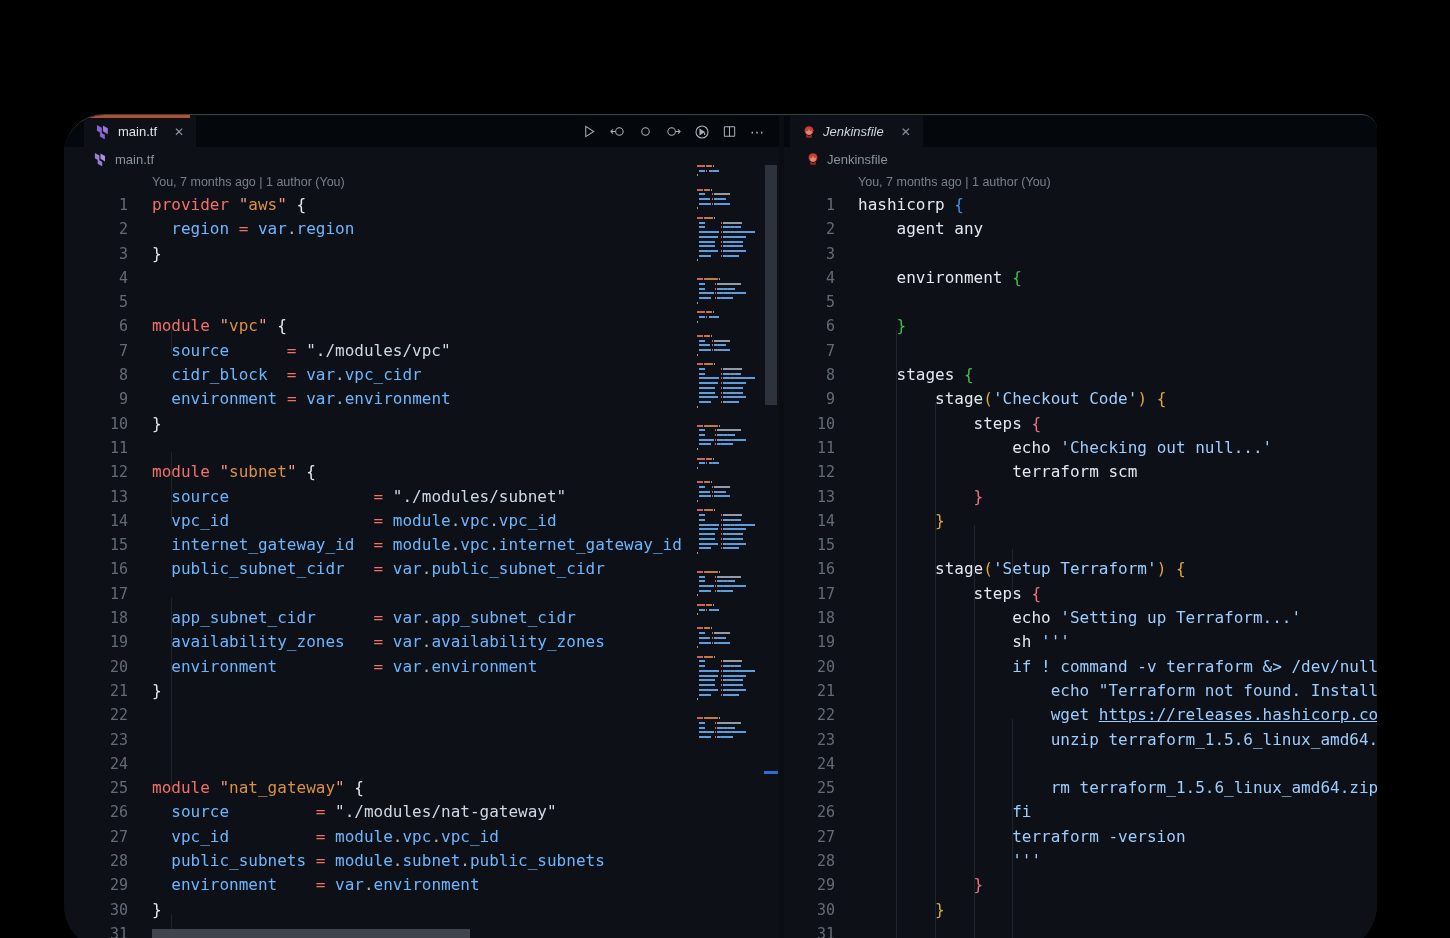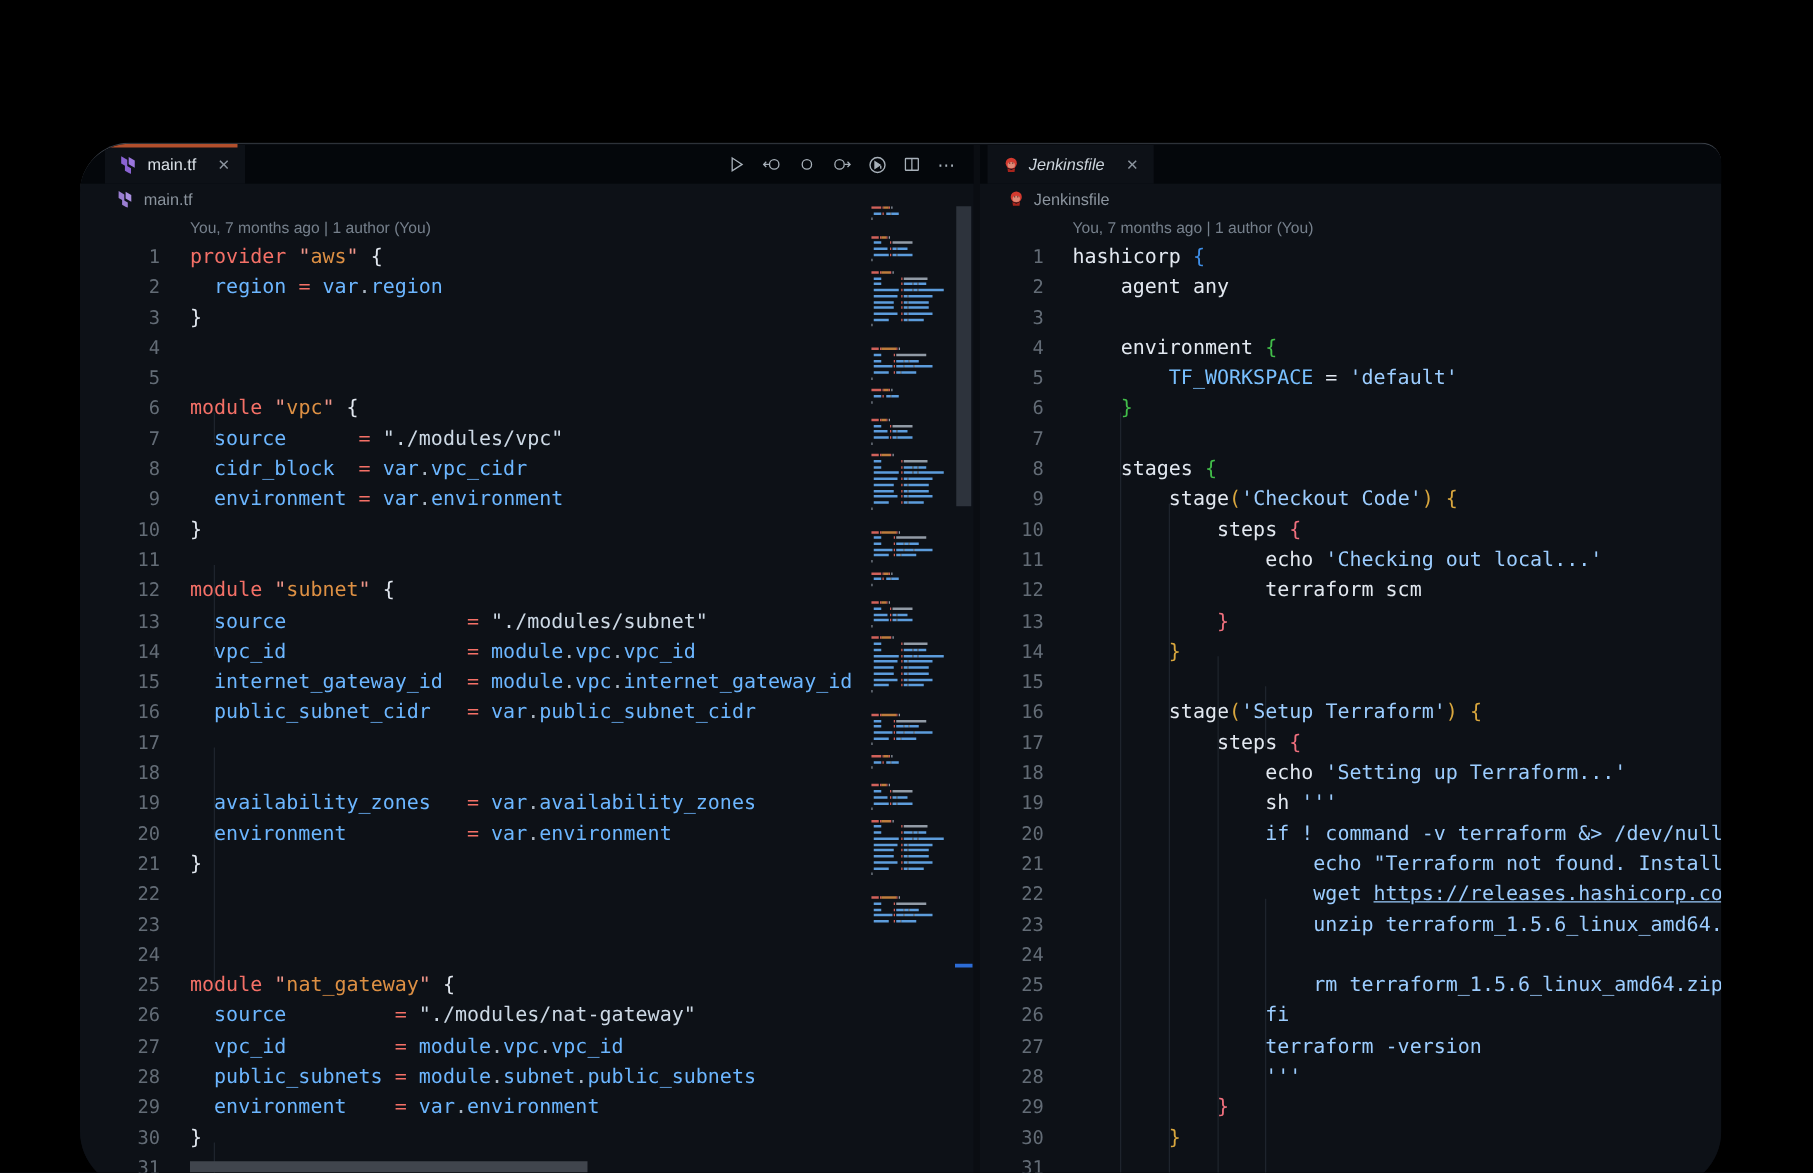--- a/index.html
+++ b/index.html
@@ -162,21 +162,21 @@
           <div class="cl"><span class="ln">8</span><span class="ct"><span class="tk-pl">  </span><span class="tk-prop">cidr_block</span><span class="tk-pl">  </span><span class="tk-op">=</span><span class="tk-pl"> </span><span class="tk-prop">var</span><span class="tk-dot">.</span><span class="tk-prop">vpc_cidr</span></span></div>
           <div class="cl"><span class="ln">9</span><span class="ct"><span class="tk-pl">  </span><span class="tk-prop">environment</span><span class="tk-pl"> </span><span class="tk-op">=</span><span class="tk-pl"> </span><span class="tk-prop">var</span><span class="tk-dot">.</span><span class="tk-prop">environment</span></span></div>
           <div class="cl"><span class="ln">10</span><span class="ct"><span class="tk-pl">}</span></span></div>
           <div class="cl"><span class="ln">11</span><span class="ct"></span></div>
           <div class="cl"><span class="ln">12</span><span class="ct"><span class="tk-kw">module</span><span class="tk-pl"> </span><span class="tk-q">"</span><span class="tk-lbl">subnet</span><span class="tk-q">"</span><span class="tk-pl"> {</span></span></div>
           <div class="cl"><span class="ln">13</span><span class="ct"><span class="tk-pl">  </span><span class="tk-prop">source</span><span class="tk-pl">               </span><span class="tk-op">=</span><span class="tk-pl"> </span><span class="tk-str">"./modules/subnet"</span></span></div>
           <div class="cl"><span class="ln">14</span><span class="ct"><span class="tk-pl">  </span><span class="tk-prop">vpc_id</span><span class="tk-pl">               </span><span class="tk-op">=</span><span class="tk-pl"> </span><span class="tk-prop">module</span><span class="tk-dot">.</span><span class="tk-prop">vpc</span><span class="tk-dot">.</span><span class="tk-prop">vpc_id</span></span></div>
           <div class="cl"><span class="ln">15</span><span class="ct"><span class="tk-pl">  </span><span class="tk-prop">internet_gateway_id</span><span class="tk-pl">  </span><span class="tk-op">=</span><span class="tk-pl"> </span><span class="tk-prop">module</span><span class="tk-dot">.</span><span class="tk-prop">vpc</span><span class="tk-dot">.</span><span class="tk-prop">internet_gateway_id</span></span></div>
           <div class="cl"><span class="ln">16</span><span class="ct"><span class="tk-pl">  </span><span class="tk-prop">public_subnet_cidr</span><span class="tk-pl">   </span><span class="tk-op">=</span><span class="tk-pl"> </span><span class="tk-prop">var</span><span class="tk-dot">.</span><span class="tk-prop">public_subnet_cidr</span></span></div>
           <div class="cl"><span class="ln">17</span></div>
-          <div class="cl"><span class="ln">18</span></div>
+          <div class="cl"><span class="ln">18</span><span class="ct"><span class="tk-pl">  </span><span class="tk-prop">app_subnet_cidr</span><span class="tk-pl">      </span><span class="tk-op">=</span><span class="tk-pl"> </span><span class="tk-prop">var</span><span class="tk-dot">.</span><span class="tk-prop">app_subnet_cidr</span></span></div>
           <div class="cl"><span class="ln">19</span><span class="ct"><span class="tk-pl">  </span><span class="tk-prop">availability_zones</span><span class="tk-pl">   </span><span class="tk-op">=</span><span class="tk-pl"> </span><span class="tk-prop">var</span><span class="tk-dot">.</span><span class="tk-prop">availability_zones</span></span></div>
           <div class="cl"><span class="ln">20</span><span class="ct"><span class="tk-pl">  </span><span class="tk-prop">environment</span><span class="tk-pl">          </span><span class="tk-op">=</span><span class="tk-pl"> </span><span class="tk-prop">var</span><span class="tk-dot">.</span><span class="tk-prop">environment</span></span></div>
           <div class="cl"><span class="ln">21</span><span class="ct"><span class="tk-pl">}</span></span></div>
           <div class="cl"><span class="ln">22</span><span class="ct"></span></div>
           <div class="cl"><span class="ln">23</span><span class="ct"></span></div>
           <div class="cl"><span class="ln">24</span><span class="ct"></span></div>
           <div class="cl"><span class="ln">25</span><span class="ct"><span class="tk-kw">module</span><span class="tk-pl"> </span><span class="tk-q">"</span><span class="tk-lbl">nat_gateway</span><span class="tk-q">"</span><span class="tk-pl"> {</span></span></div>
           <div class="cl"><span class="ln">26</span><span class="ct"><span class="tk-pl">  </span><span class="tk-prop">source</span><span class="tk-pl">         </span><span class="tk-op">=</span><span class="tk-pl"> </span><span class="tk-str">"./modules/nat-gateway"</span></span></div>
           <div class="cl"><span class="ln">27</span><span class="ct"><span class="tk-pl">  </span><span class="tk-prop">vpc_id</span><span class="tk-pl">         </span><span class="tk-op">=</span><span class="tk-pl"> </span><span class="tk-prop">module</span><span class="tk-dot">.</span><span class="tk-prop">vpc</span><span class="tk-dot">.</span><span class="tk-prop">vpc_id</span></span></div>
           <div class="cl"><span class="ln">28</span><span class="ct"><span class="tk-pl">  </span><span class="tk-prop">public_subnets</span><span class="tk-pl"> </span><span class="tk-op">=</span><span class="tk-pl"> </span><span class="tk-prop">module</span><span class="tk-dot">.</span><span class="tk-prop">subnet</span><span class="tk-dot">.</span><span class="tk-prop">public_subnets</span></span></div>
@@ -347,27 +347,27 @@
           <circle cx="9.4" cy="6.2" r="0.55" fill="#2b0e0c"></circle>
         </svg>
         <span>Jenkinsfile</span>
       </div>
       <div class="blame blame-right">You, 7 months ago | 1 author (You)</div>
       <div class="code" id="right-code">
           <div class="cl"><span class="ln">1</span><span class="ct"><span class="tk-pl">hashicorp </span><span class="tk-b1">{</span></span></div>
           <div class="cl"><span class="ln">2</span><span class="ct"><span class="tk-pl">    agent any</span></span></div>
           <div class="cl"><span class="ln">3</span><span class="ct"></span></div>
           <div class="cl"><span class="ln">4</span><span class="ct"><span class="tk-pl">    environment </span><span class="tk-b2">{</span></span></div>
-          <div class="cl"><span class="ln">5</span><span class="ct"><span class="tk-pl">        </span><span class="tk-prop2">TF_WORKSPACE</span><span class="tk-pl"> = </span><span class="tk-s">'default'</span></span></div>
+          <div class="cl"><span class="ln">5</span></div>
           <div class="cl"><span class="ln">6</span><span class="ct"><span class="tk-pl">    </span><span class="tk-b2">}</span></span></div>
           <div class="cl"><span class="ln">7</span><span class="ct"></span></div>
           <div class="cl"><span class="ln">8</span><span class="ct"><span class="tk-pl">    stages </span><span class="tk-b2">{</span></span></div>
           <div class="cl"><span class="ln">9</span><span class="ct"><span class="tk-pl">        stage</span><span class="tk-b3">(</span><span class="tk-s">'Checkout Code'</span><span class="tk-b3">)</span><span class="tk-pl"> </span><span class="tk-b3">{</span></span></div>
           <div class="cl"><span class="ln">10</span><span class="ct"><span class="tk-pl">            steps </span><span class="tk-b4">{</span></span></div>
-          <div class="cl"><span class="ln">11</span><span class="ct"><span class="tk-pl">                echo </span><span class="tk-s">'Checking out local...'</span></span></div>
+          <div class="cl"><span class="ln">11</span><span class="ct"><span class="tk-pl">                echo </span><span class="tk-s">'Checking out null...'</span></span></div>
           <div class="cl"><span class="ln">12</span><span class="ct"><span class="tk-pl">                terraform scm</span></span></div>
           <div class="cl"><span class="ln">13</span><span class="ct"><span class="tk-pl">            </span><span class="tk-b4">}</span></span></div>
           <div class="cl"><span class="ln">14</span><span class="ct"><span class="tk-pl">        </span><span class="tk-b3">}</span></span></div>
           <div class="cl"><span class="ln">15</span><span class="ct"></span></div>
           <div class="cl"><span class="ln">16</span><span class="ct"><span class="tk-pl">        stage</span><span class="tk-b3">(</span><span class="tk-s">'Setup Terraform'</span><span class="tk-b3">)</span><span class="tk-pl"> </span><span class="tk-b3">{</span></span></div>
           <div class="cl"><span class="ln">17</span><span class="ct"><span class="tk-pl">            steps </span><span class="tk-b4">{</span></span></div>
           <div class="cl"><span class="ln">18</span><span class="ct"><span class="tk-pl">                echo </span><span class="tk-s">'Setting up Terraform...'</span></span></div>
           <div class="cl"><span class="ln">19</span><span class="ct"><span class="tk-pl">                sh </span><span class="tk-s">'''</span></span></div>
           <div class="cl"><span class="ln">20</span><span class="ct"><span class="tk-s">                if ! command -v terraform &amp;&gt; /dev/null; then</span></span></div>
           <div class="cl"><span class="ln">21</span><span class="ct"><span class="tk-s">                    echo "Terraform not found. Installing..."</span></span></div>

